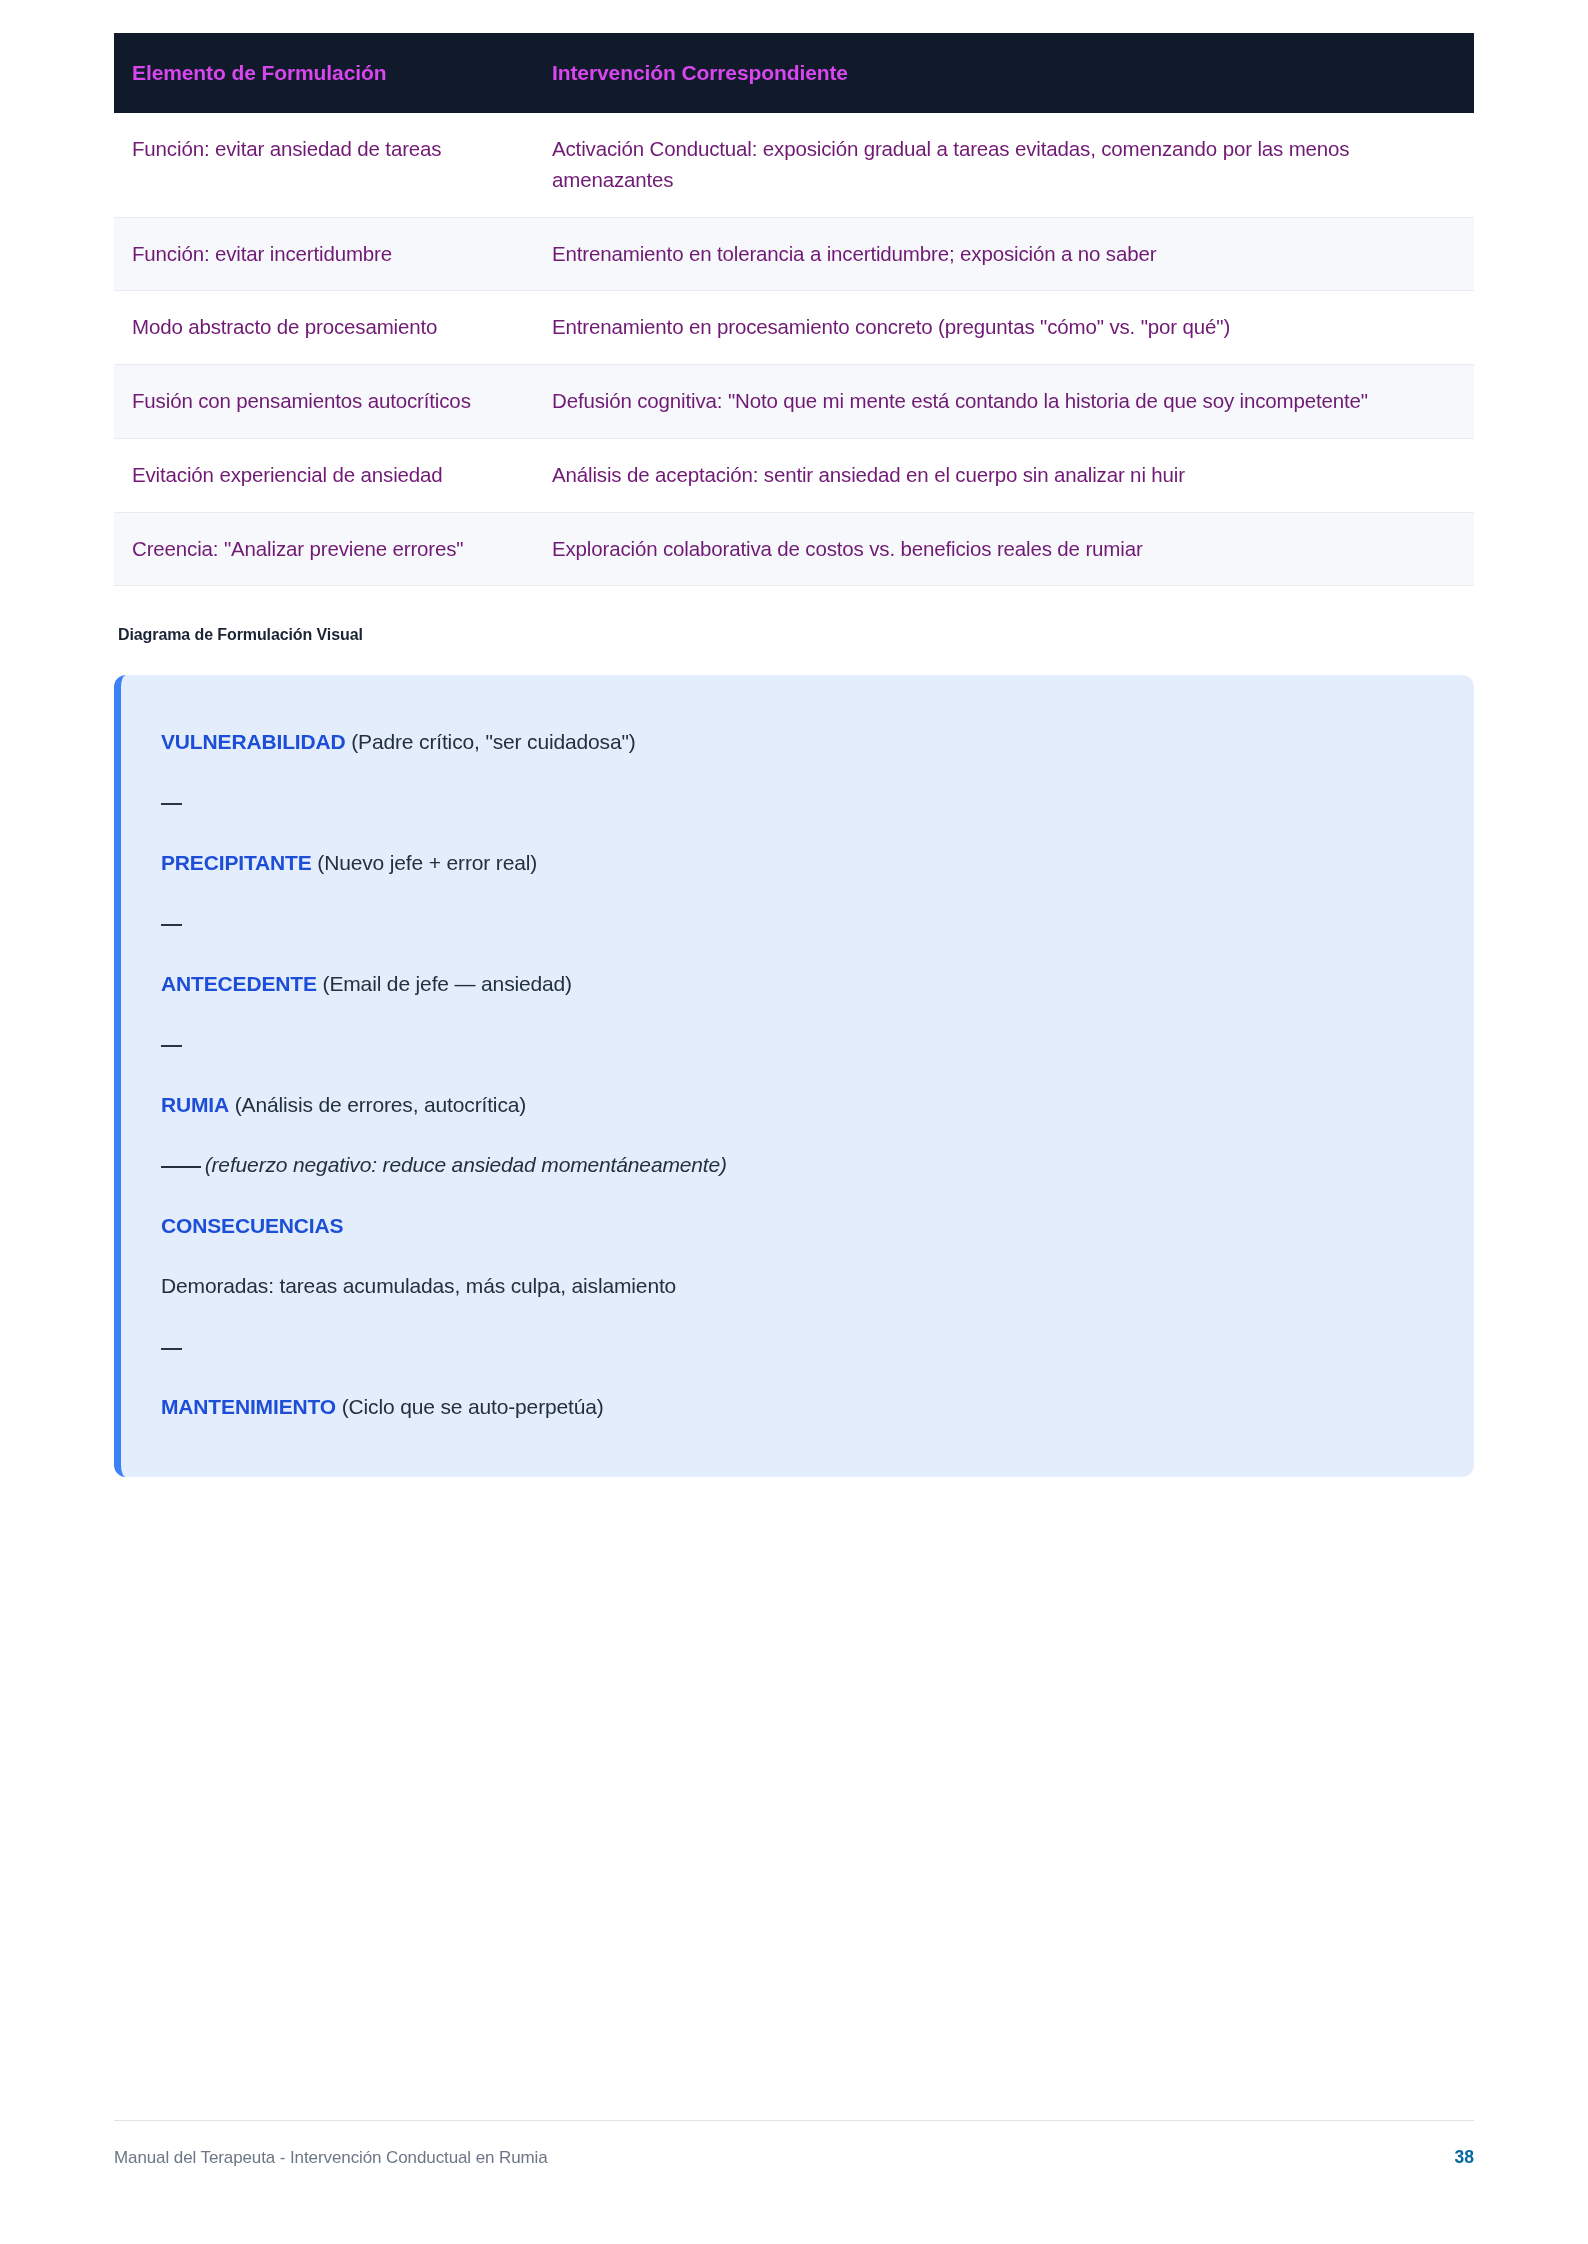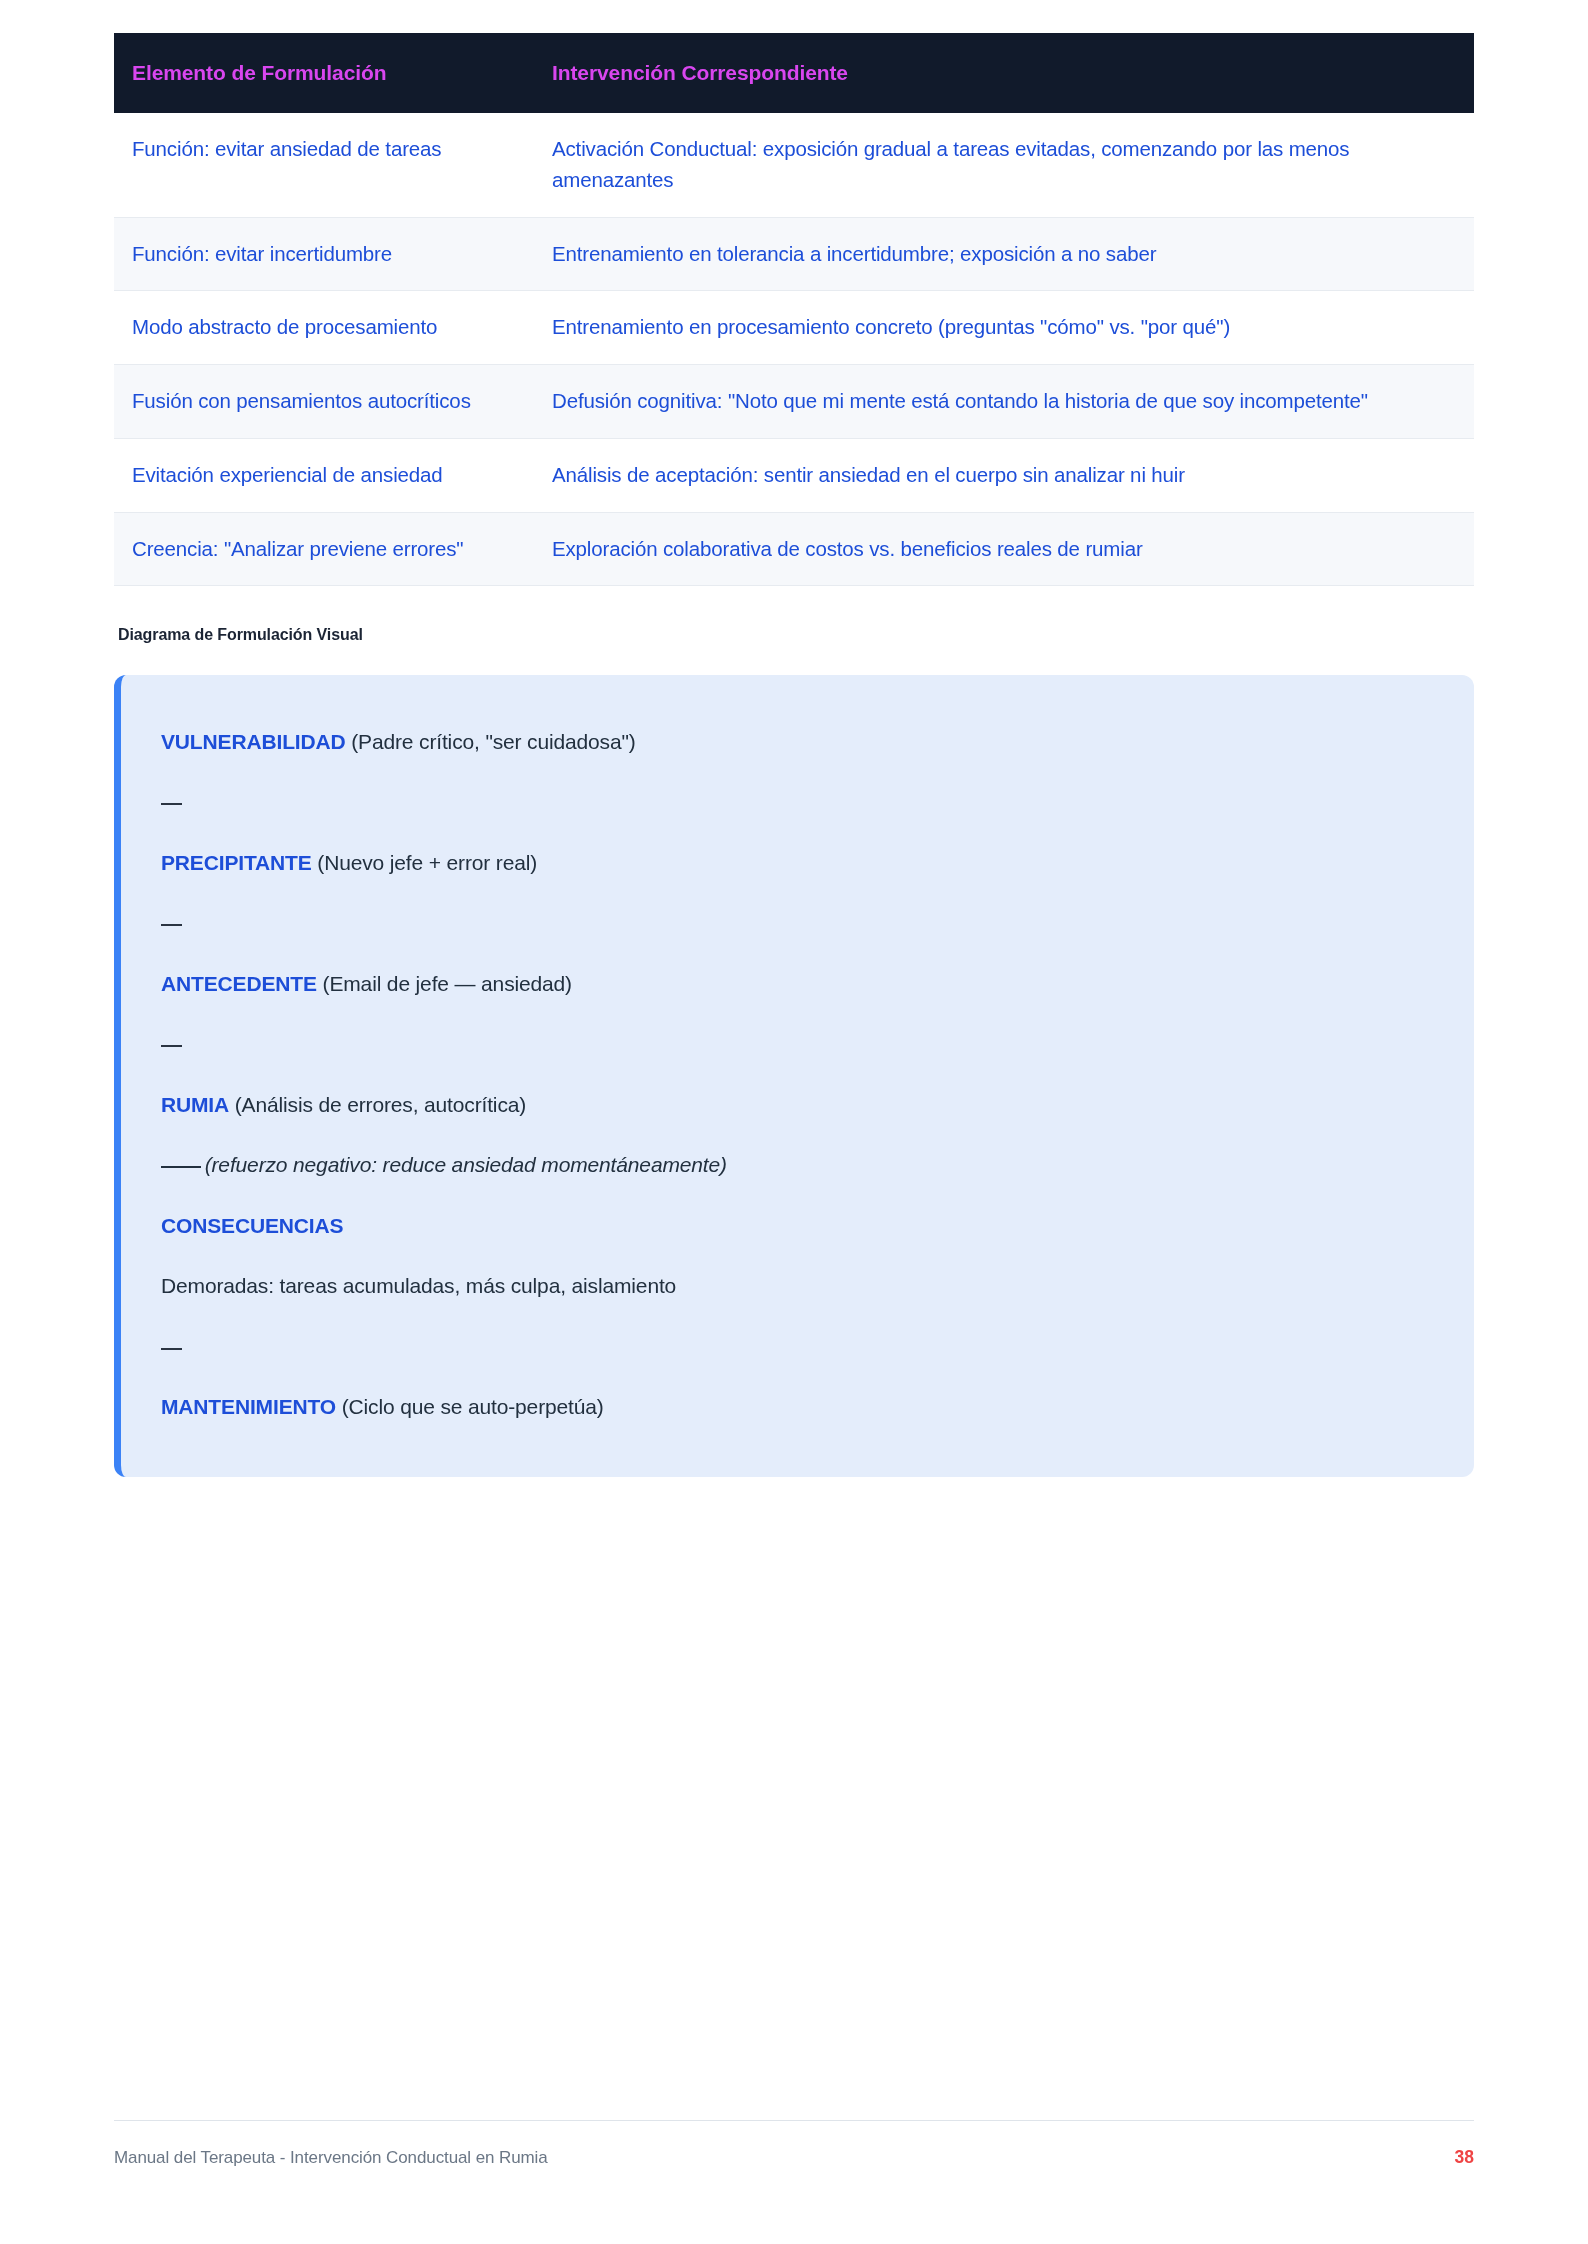--- a/index.html
+++ b/index.html
@@ -49,21 +49,21 @@
     letter-spacing: -0.1px;
     padding: 28px 0 28px 0;
     vertical-align: middle;
   }
   .data-table thead th.c1 { padding-left: 18px; width: 400px; }
   .data-table thead th.c2 { padding-left: 20px; }
 
   .data-table tbody td {
     font-size: 20.5px;
     line-height: 1.5;
-    color: #1d4ed8;
+    color: #701a75;
     vertical-align: top;
     padding: 21px 24px 21px 0;
     letter-spacing: -0.15px;
     border-bottom: 1px solid #e7ebf0;
   }
   .data-table tbody td.c1 { padding-left: 18px; }
   .data-table tbody td.c2 { padding-left: 20px; }
   .data-table tbody tr:nth-child(even) td {
     background: #f6f8fb;
   }
@@ -131,21 +131,21 @@
     justify-content: space-between;
   }
   .footer-text {
     font-size: 17px;
     color: #6b7786;
     letter-spacing: -0.1px;
   }
   .footer-page {
     font-size: 17.5px;
     font-weight: 700;
-    color: #ef4444;
+    color: #0369a1;
   }
 </style>
 </head>
 <body>
 
 <div class="page">
 
 
   <table class="data-table">
     <thead>

